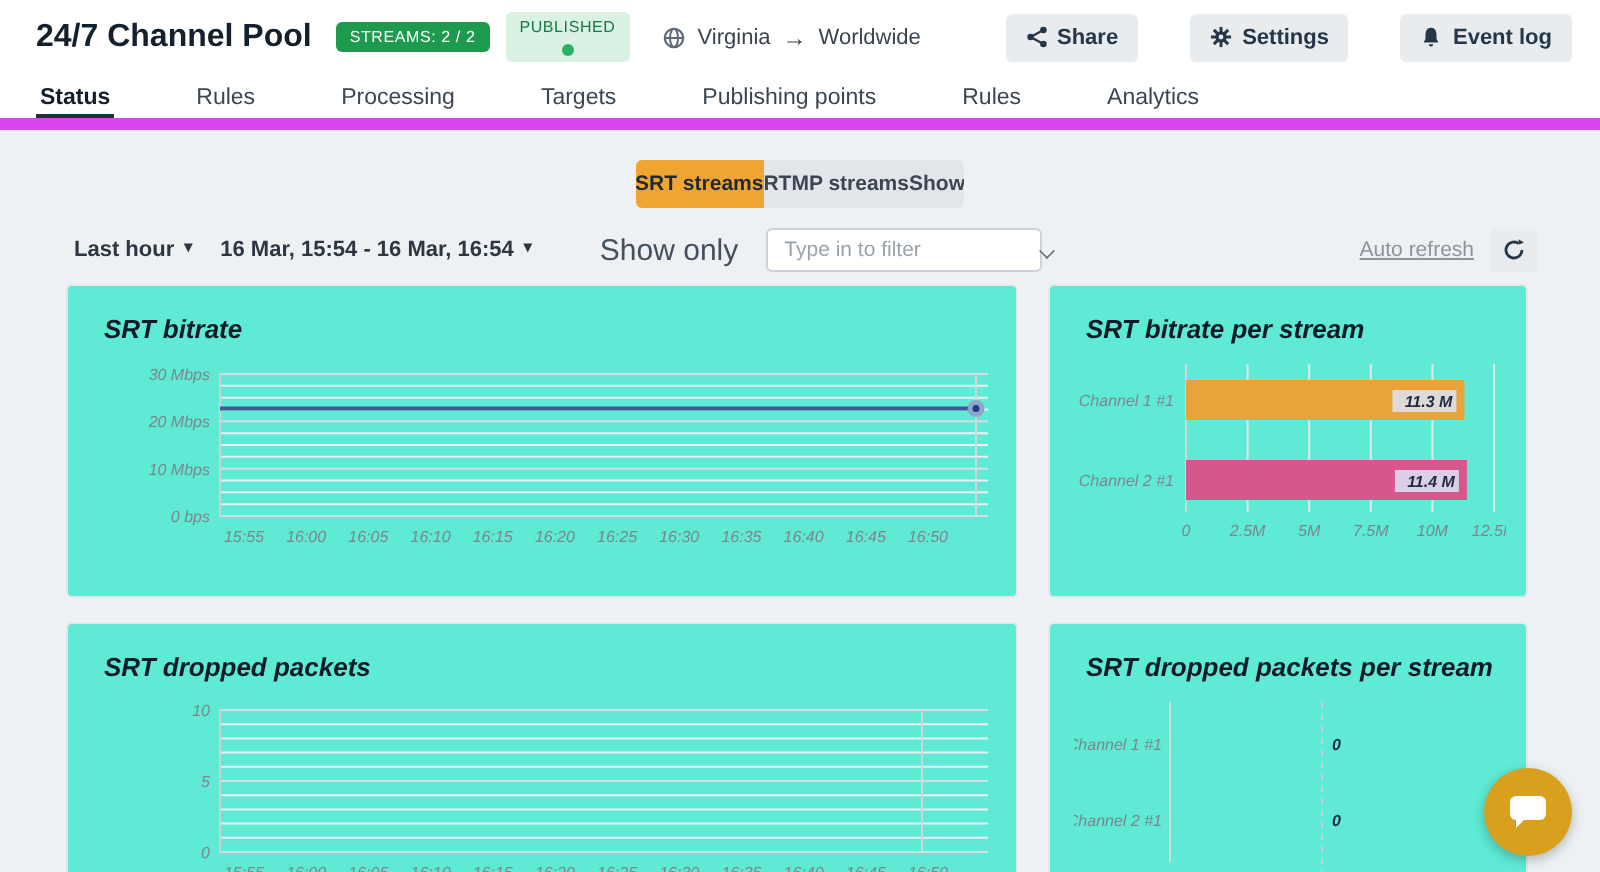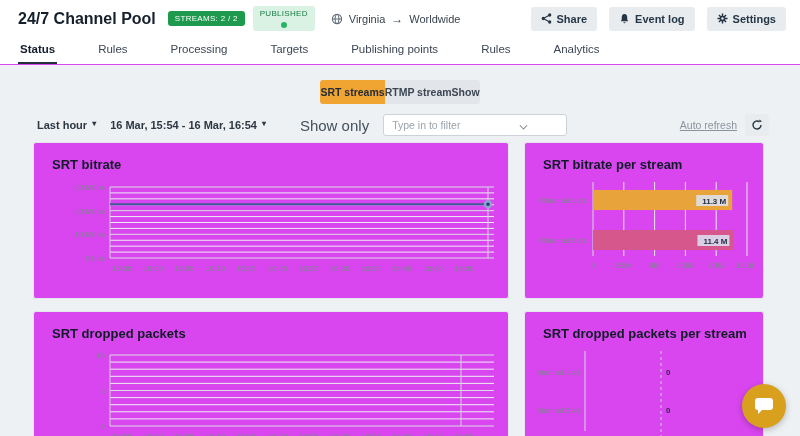--- a/index.html
+++ b/index.html
@@ -8,51 +8,51 @@
 
   
   .header { background:#fff; height:37px; display:flex; align-items:center; padding:0 14px 0 18px; }
   .title { font-size:16px; font-weight:bold; color:#14202c; margin-right:12px; }
   .badge { font-size:8px; font-weight:normal; letter-spacing:.3px; border-radius:3px; padding:3px 7px; margin-right:8px; white-space:nowrap; }
   .badge-streams { background:#1d9a4e; color:#fff; }
   .badge-published { background:#d9f2e3; color:#177a43; display:inline-flex; align-items:center; gap:4px;flex-direction:column; }
   .pub-dot { width:6px; height:6px; border-radius:50%; background:#2bb365; display:inline-block; }
   .route { display:flex; align-items:center; gap:6px; font-size:11px; color:#39434e; margin-left:8px; }
   .route .arrow { color:#39434e; font-size:12px; }
-  .header-actions { margin-left:auto; display:flex; gap:12px; }
+  .header-actions { margin-left:auto; display:flex; gap:26px; }
   .btn { background:#e8ecef; border:none; border-radius:3px; font-family:inherit; font-size:11px; font-weight:bold; color:#253646; padding:6px 10px; display:inline-flex; align-items:center; gap:5px; cursor:pointer; }
   .btn svg { display:block; }
 
   
-  .tabbar { background:#fff; border-bottom:1px solid #d946ef; display:flex; gap:39px; padding:0 18px; height:28px; }
+  .tabbar { background:#fff; border-bottom:6px solid #d946ef; display:flex; gap:39px; padding:0 18px; height:28px; }
   .tab { font-size:11.5px; color:#3c4653; padding:6px 2px; cursor:pointer; position:relative; white-space:nowrap; }
   .tab.active { color:#141e2a; font-weight:bold; }
   .tab.active::after { content:""; position:absolute; left:0; right:0; bottom:0; height:2px; background:#232f3e; }
 
   
   .toggle-row { display:flex; justify-content:center; margin:15px 0 0; }
   .seg { display:flex; border-radius:3px; overflow:hidden; }
   .seg-btn { font-size:10.5px; font-weight:bold; color:#3c4653; background:#e2e6ea; border:none; padding:6px 0; cursor:pointer; font-family:inherit; white-space:nowrap; }
   .seg-btn.active { background:#f0a431; color:#1f2a36; }
 
   .filter-row { display:flex; align-items:center; margin:10px 31px 0 37px; gap:14px; }
   .drop { font-size:11px; font-weight:bold; color:#2c3742; display:inline-flex; gap:5px; cursor:pointer; white-space:nowrap; }
   .caret { font-size:8px; color:#2c3742; }
   .show-only { font-size:15px; color:#44505c; margin-left:20px; }
   .filter-select { position:relative; width:152px; }
-  .filter-select input { width:184px; height:22px; border:1px solid #ccd2d8; border-radius:3px; font-family:inherit; font-size:10.5px; padding:0 20px 0 8px; color:#333; background:#fff; }
+  .filter-select input { width:138px; height:22px; border:1px solid #ccd2d8; border-radius:3px; font-family:inherit; font-size:10.5px; padding:0 20px 0 8px; color:#333; background:#fff; }
   .filter-select input::placeholder { color:#9aa3ac; }
   .chev { position:absolute; right:8px; top:8px; width:7px; height:7px; border-right:1.5px solid #6a737d; border-bottom:1.5px solid #6a737d; transform:rotate(45deg) scale(.8); }
   .auto-refresh { margin-left:auto; display:flex; align-items:center; gap:8px; }
   .auto-refresh-label { font-size:10.5px; color:#8b949e;text-decoration:underline; }
   .icon-btn { background:#e8ecef; border:none; border-radius:3px; width:24px; height:22px; display:flex; align-items:center; justify-content:center; cursor:pointer; }
 
   
   .cards { display:grid; grid-template-columns:476px 240px; gap:12px 15px; padding:6px 31px 0 33px; }
-  .card { background:#d946ef; border:1px solid #e3e7ea; border-radius:3px; padding:14px 12px 8px 12px; }
+  .card { background:#5eead4; border:1px solid #e3e7ea; border-radius:3px; padding:14px 12px 8px 12px;font-style:italic; }
   .card h2 { font-size:13px; font-weight:bold; color:#111b27; margin:0 0 10px 6px; }
   .card.tall { height:172px; }
   .card.row1 { height:157px; }
   .chart { position:relative; }
   .chart svg text.tick { font-size:8px; fill:#7d858e; font-family:"Liberation Sans", sans-serif; }
   .chart svg text.vlabel { font-size:8px; font-weight:bold; fill:#1f2a44; font-family:"Liberation Sans", sans-serif; }
 
   
   .chat-fab { position:fixed; right:14px; bottom:8px; width:44px; height:44px; border-radius:50%; background:#d8a01d; border:none; display:flex; align-items:center; justify-content:center; cursor:pointer; box-shadow:0 2px 6px rgba(0,0,0,.25); }
 </style>
@@ -79,58 +79,58 @@
   <span class="header-actions">
     <button class="btn">
       <svg width="11" height="11" viewBox="0 0 12 12">
         <circle cx="2.5" cy="6" r="1.8" fill="#253646"></circle>
           <circle cx="9.5" cy="2.2" r="1.8" fill="#253646"></circle>
           <circle cx="9.5" cy="9.8" r="1.8" fill="#253646"></circle>
         <line x1="2.5" y1="6" x2="9.5" y2="2.2" stroke="#253646" stroke-width="1.2"></line>
         <line x1="2.5" y1="6" x2="9.5" y2="9.8" stroke="#253646" stroke-width="1.2"></line>
       </svg>
       <span>Share</span>
-    </button>
-    <button class="btn">
-      <svg width="11" height="11" viewBox="0 0 12 12">
-        <path d="M6 1 C3.8 1 3 3 3 4.8 L3 7 L2 9 L10 9 L9 7 L9 4.8 C9 3 8.2 1 6 1 Z" fill="#253646"></path>
-        <path d="M4.8 10 a1.2 1.2 0 0 0 2.4 0 Z" fill="#253646"></path>
-      </svg>
-      <span>Event log</span>
     </button>
     <button class="btn">
       <svg width="11" height="11" viewBox="0 0 12 12">
         <g stroke="#253646" stroke-width="1.6">
           <line x1="6" y1="0.5" x2="6" y2="11.5"></line>
             <line x1="0.5" y1="6" x2="11.5" y2="6"></line>
           <line x1="2.1" y1="2.1" x2="9.9" y2="9.9"></line>
             <line x1="9.9" y1="2.1" x2="2.1" y2="9.9"></line>
         </g>
         <circle cx="6" cy="6" r="3.1" fill="#253646"></circle>
           <circle cx="6" cy="6" r="1.3" fill="#e8ecef"></circle>
       </svg>
       <span>Settings</span>
     </button>
+    <button class="btn">
+      <svg width="11" height="11" viewBox="0 0 12 12">
+        <path d="M6 1 C3.8 1 3 3 3 4.8 L3 7 L2 9 L10 9 L9 7 L9 4.8 C9 3 8.2 1 6 1 Z" fill="#253646"></path>
+        <path d="M4.8 10 a1.2 1.2 0 0 0 2.4 0 Z" fill="#253646"></path>
+      </svg>
+      <span>Event log</span>
+    </button>
   </span>
 </header>
 
 <nav class="tabbar" id="tab-bar">
     <div class="tab active">Status</div>
     <div class="tab">Rules</div>
     <div class="tab">Processing</div>
     <div class="tab">Targets</div>
     <div class="tab">Publishing points</div>
     <div class="tab">Rules</div>
     <div class="tab">Analytics</div>
   </nav>
 
 <div class="toggle-row">
   <div class="seg" id="stream-toggle">
       <button class="seg-btn active">SRT streams</button>
-      <button class="seg-btn">RTMP stream</button>
+      <button class="seg-btn">RTMP streams</button>
       <button class="seg-btn">Show</button>
     </div>
 </div>
 
 <div class="filter-row">
   <span class="drop">
     <span>Last hour</span>
     <span class="caret">▾</span>
   </span>
   <span class="drop">

